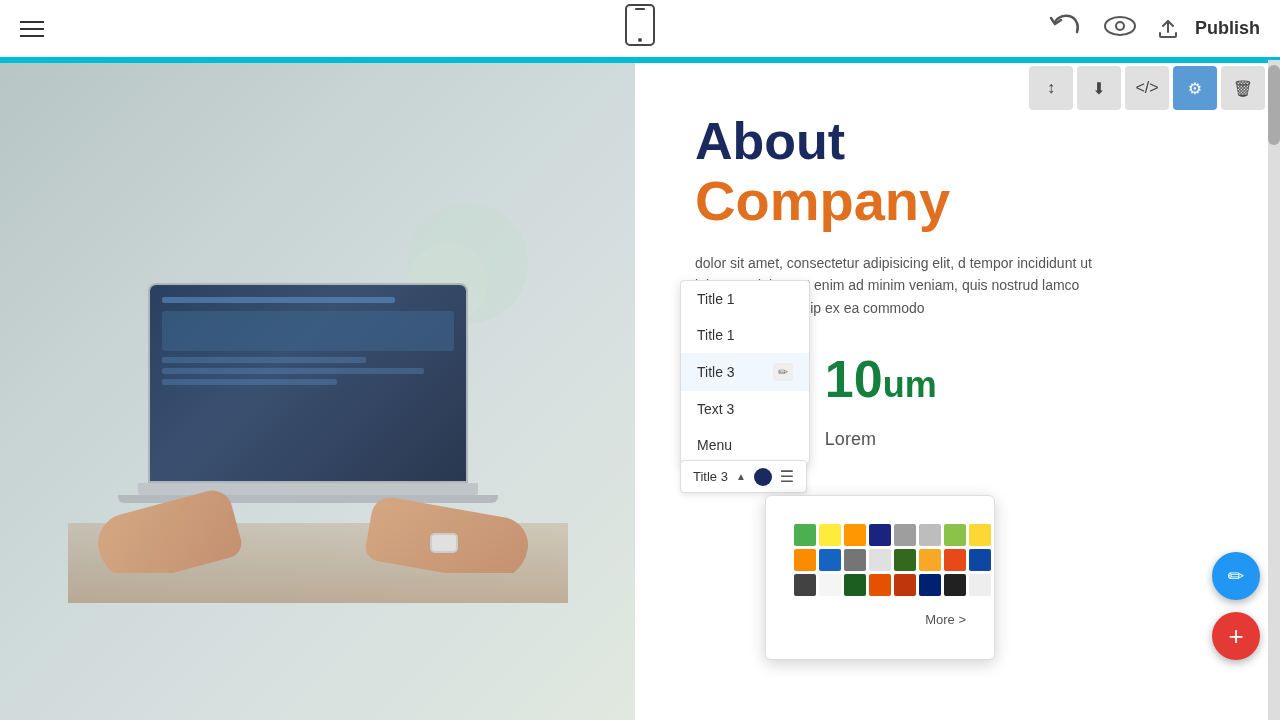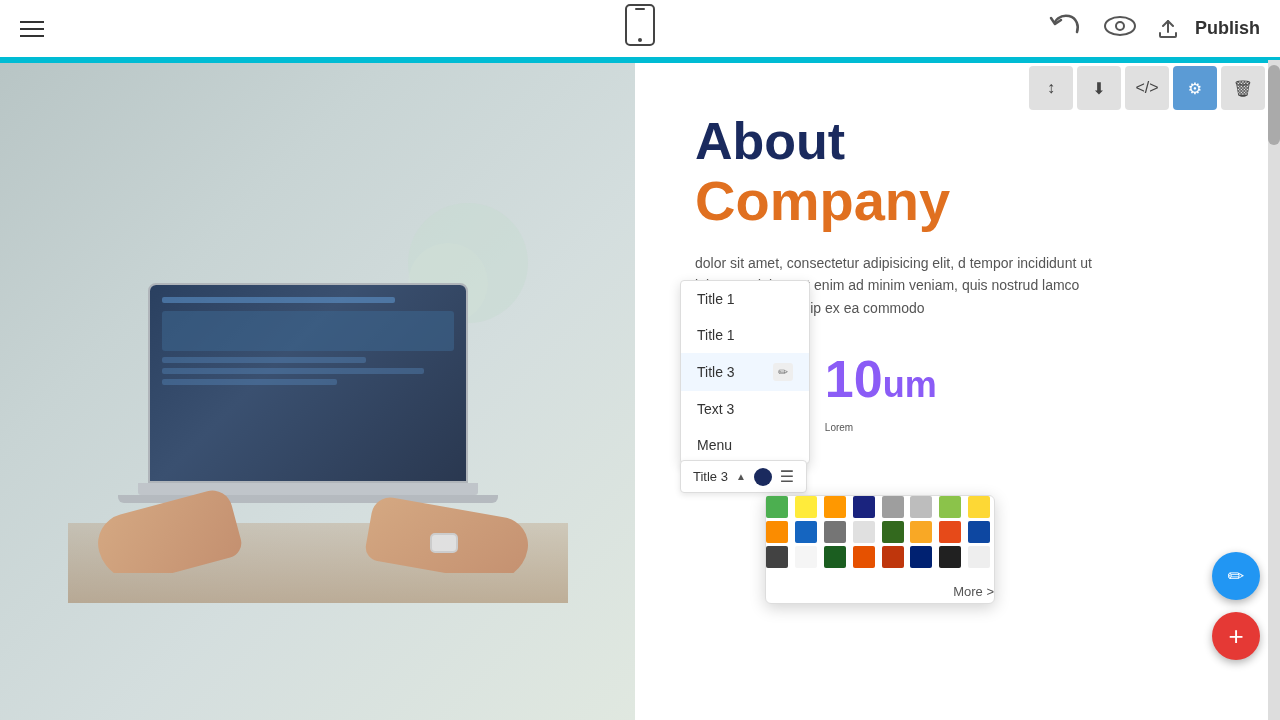--- a/index.html
+++ b/index.html
@@ -100,22 +100,22 @@
     }
     .body-text {
       font-size: 14px;
       color: #555;
       line-height: 1.6;
       max-width: 420px;
       margin-bottom: 30px;
     }
     .stats-row { display: flex; gap: 40px; align-items: flex-start; margin-top: 20px; }
     .stat-item { }
-    .stat-number { font-size: 52px; font-weight: 700; color: #8b5cf6; }
-    .stat-label { font-size: 10px; color: #555; margin-top: 13px; }
+    .stat-number { font-size: 52px; font-weight: 700; color: #15803d; }
+    .stat-label { font-size: 18px; color: #555; margin-top: 20px; }
 
     
     .dropdown-menu {
       position: absolute;
       top: 280px; left: 680px;
       width: 130px;
       background: #fff;
       border: 1px solid #ddd;
       border-radius: 4px;
       box-shadow: 0 4px 12px rgba(0,0,0,0.15);
@@ -156,21 +156,21 @@
     .lines-icon { font-size: 16px; color: #555; }
 
     
     .color-picker {
       position: absolute;
       top: 495px; left: 765px;
       background: #fff;
       border: 1px solid #ddd;
       border-radius: 6px;
       box-shadow: 0 4px 16px rgba(0,0,0,0.18);
-      padding: 0;
+      padding: 28px;
       z-index: 300;
       width: 230px;
     }
     .color-grid {
       display: grid;
       grid-template-columns: repeat(8, 1fr);
       gap: 3px;
       margin-bottom: 12px;
     }
     .color-cell {

